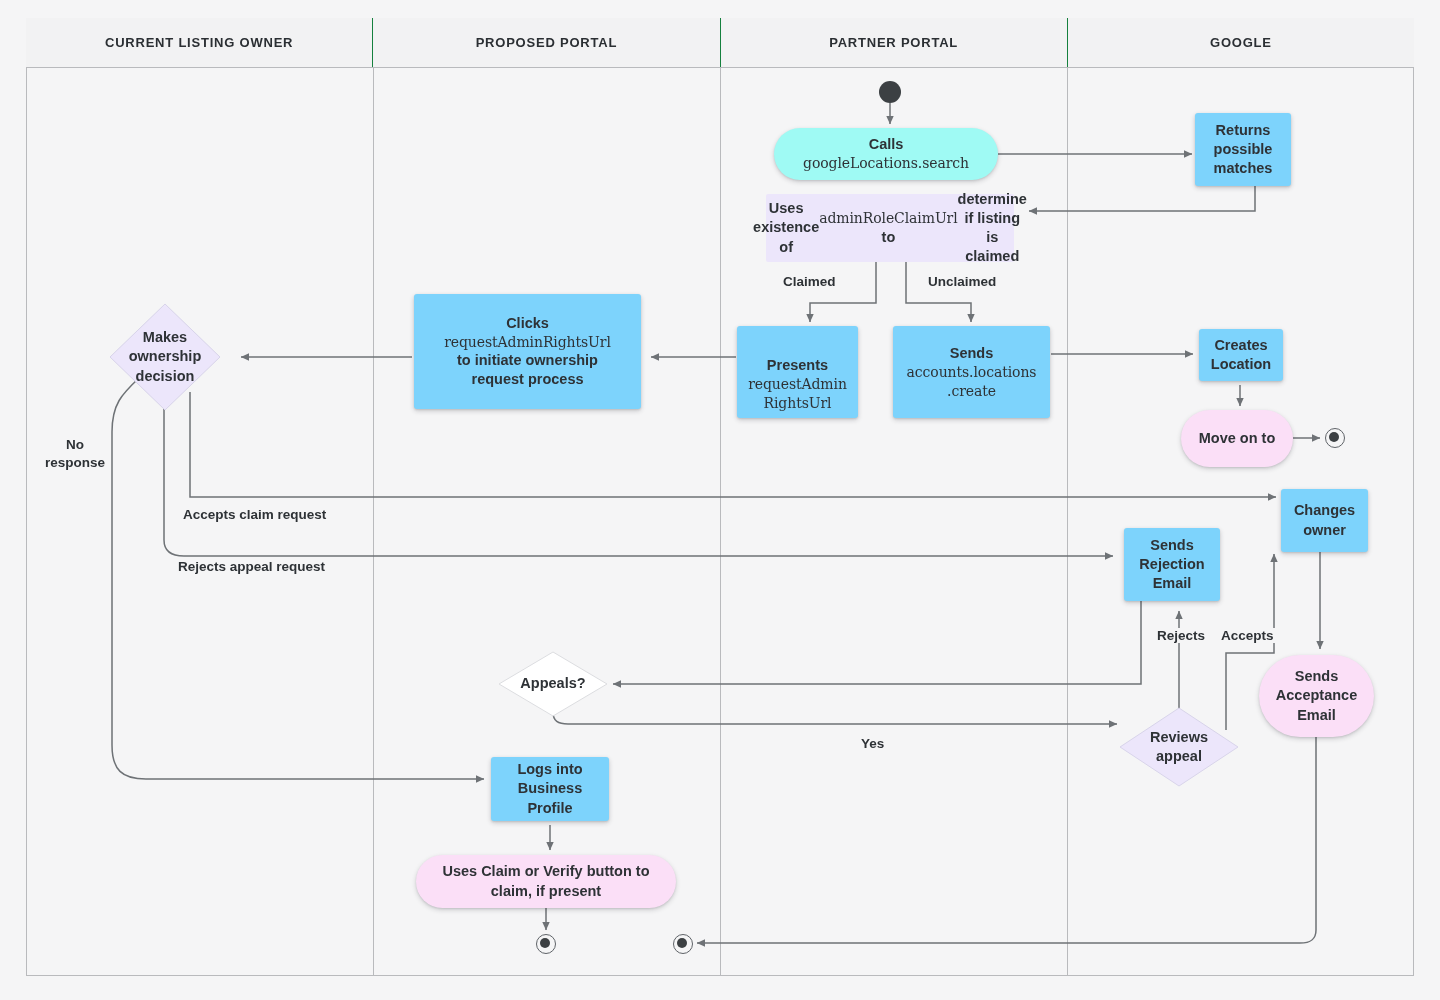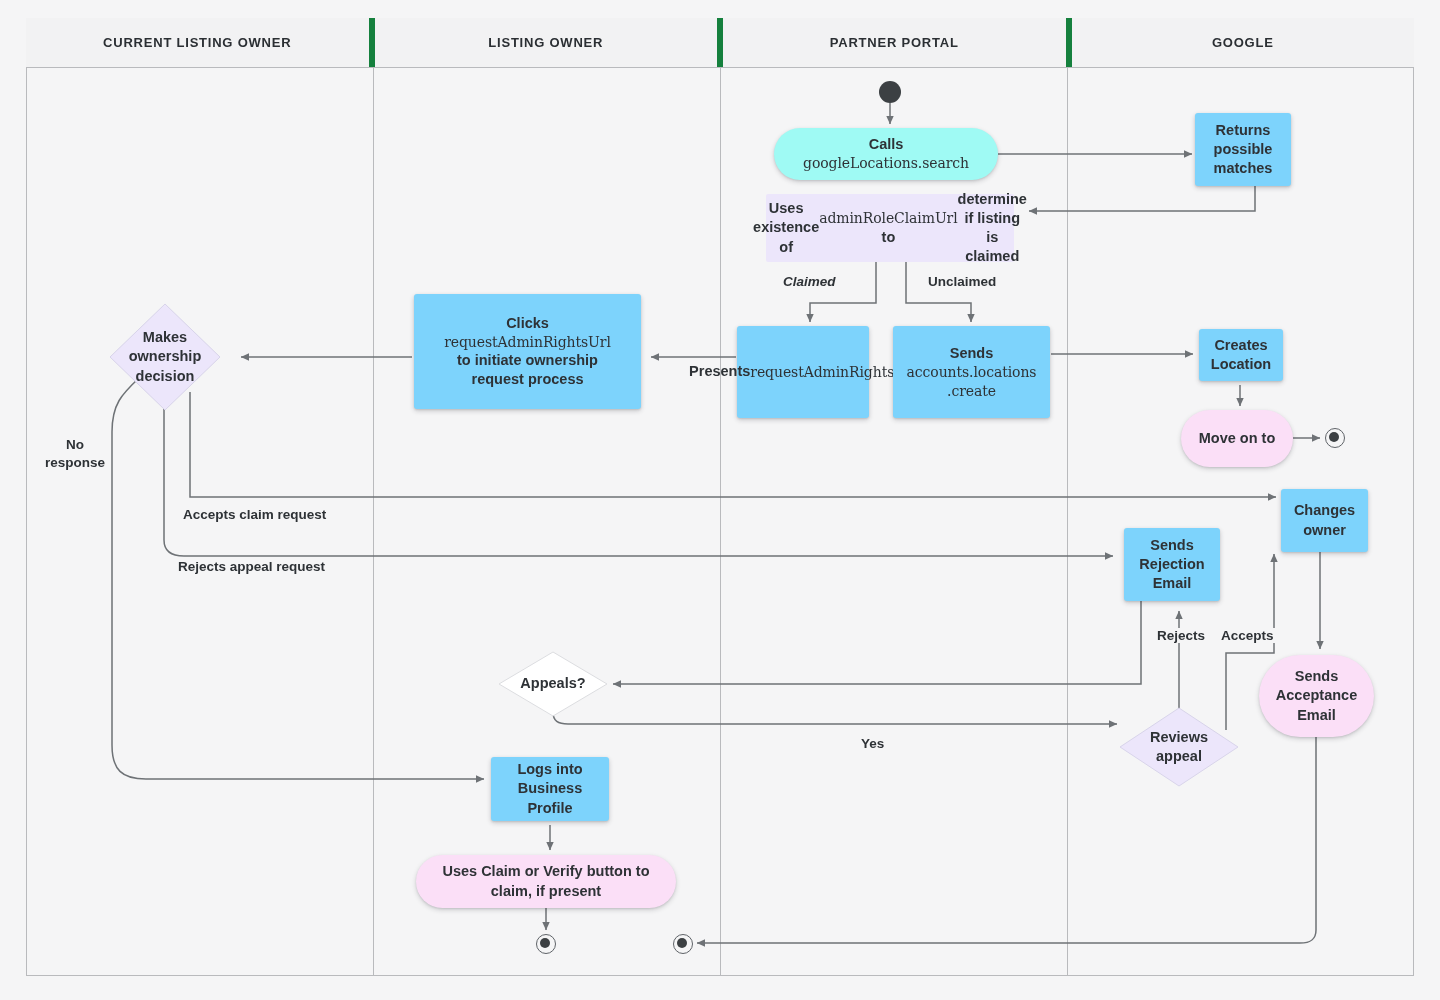--- a/index.html
+++ b/index.html
@@ -40,21 +40,21 @@
   }
   .lane-header {
     flex: 1 1 0;
     display: flex;
     align-items: center;
     justify-content: center;
     font-size: 13px;
     font-weight: 700;
     letter-spacing: 0.06em;
     color: #2b2f33;
-    border-right: 6px solid #15803d;
+    border-right: 1px solid #15803d;
     box-sizing: border-box;
     background: #f2f2f3;
   }
   .lane-header:last-child { border-right: none; }
 
   .lane-divider {
     position: absolute;
     top: 68px;
     width: 1px;
     height: 908px;
@@ -162,21 +162,21 @@
 </style>
 </head>
 <body>
 
 <div id="canvas">
 
   <div class="lane-frame"></div>
 
   <div class="lane-header-row">
     <div class="lane-header">CURRENT LISTING OWNER</div>
-    <div class="lane-header">LISTING OWNER</div>
+    <div class="lane-header">PROPOSED PORTAL</div>
     <div class="lane-header">PARTNER PORTAL</div>
     <div class="lane-header">GOOGLE</div>
   </div>
 
   <div class="lane-divider" style="left:373px;"></div>
   <div class="lane-divider" style="left:720px;"></div>
   <div class="lane-divider" style="left:1067px;"></div>
 
   <svg id="edges" viewBox="0 0 1440 1000">
     <defs>
@@ -245,21 +245,21 @@
 matches</div>
 
   <div class="node flat" style="left:766px; top:194px; width:248px; height:68px; background:#ece6fb; flex-direction:row;">
     <div>Uses existence of</div>
     <div>
       <code class="mono">adminRoleClaimUrl</code><span> to</span>
     </div>
     <div>determine if listing is claimed</div>
   </div>
 
-  <div class="node rect" style="left:737px; top:326px; width:132px; height:92px; flex-direction:row;">
+  <div class="node rect" style="left:737px; top:326px; width:121px; height:92px; flex-direction:column;justify-content:flex-end;">
     <div>Presents</div>
     <code class="mono">requestAdmin</code>
     <code class="mono">RightsUrl</code>
   </div>
 
   <div class="node rect" style="left:893px; top:326px; width:157px; height:92px; flex-direction:column;">
     <div>Sends</div>
     <code class="mono">accounts.locations</code>
     <code class="mono">.create</code>
   </div>
@@ -310,21 +310,21 @@
     </svg>
     <div class="diamond-label">Appeals?</div>
   </div>
 
   <div class="node rect" style="left:491px; top:757px; width:118px; height:64px; white-space:pre-line;">Logs into
 Business
 Profile</div>
 
   <div class="node pill" style="left:416px; top:855px; width:260px; height:53px; background:#fbdff7;">Uses Claim or Verify button to claim, if present</div>
 
-  <div class="elabel" style="left:780px; top:274px;font-style:italic;">Claimed</div>
+  <div class="elabel" style="left:780px; top:274px;">Claimed</div>
   <div class="elabel" style="left:925px; top:274px;">Unclaimed</div>
   <div class="elabel" style="left:42px; top:436px; white-space:pre-line; text-align:center; line-height:1.35;">No
 response</div>
   <div class="elabel" style="left:180px; top:507px;">Accepts claim request</div>
   <div class="elabel" style="left:175px; top:559px;">Rejects appeal request</div>
   <div class="elabel" style="left:1154px; top:628px;">Rejects</div>
   <div class="elabel" style="left:1218px; top:628px;">Accepts</div>
   <div class="elabel" style="left:858px; top:736px;">Yes</div>
 
 </div>

